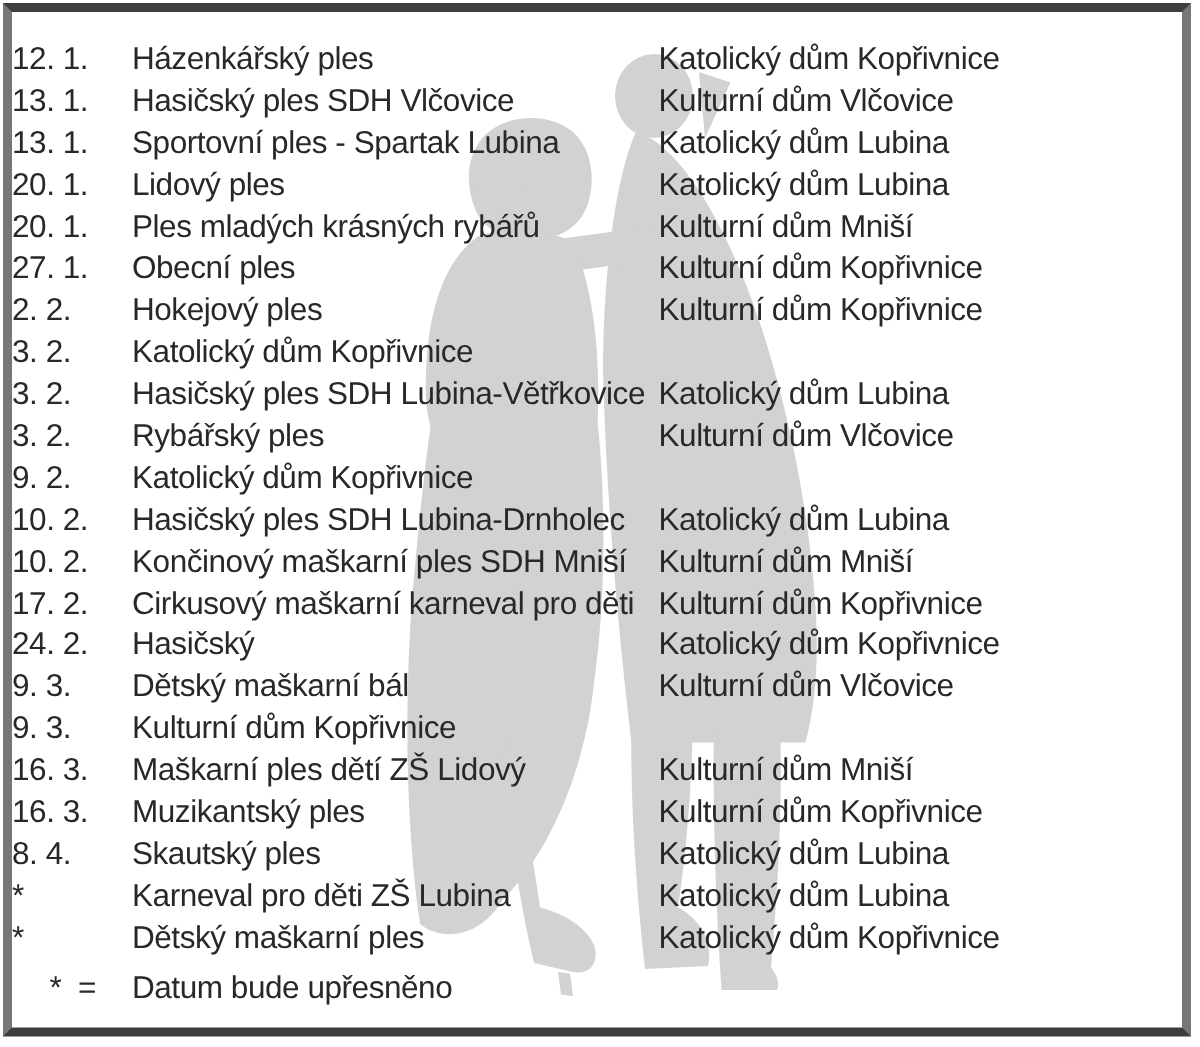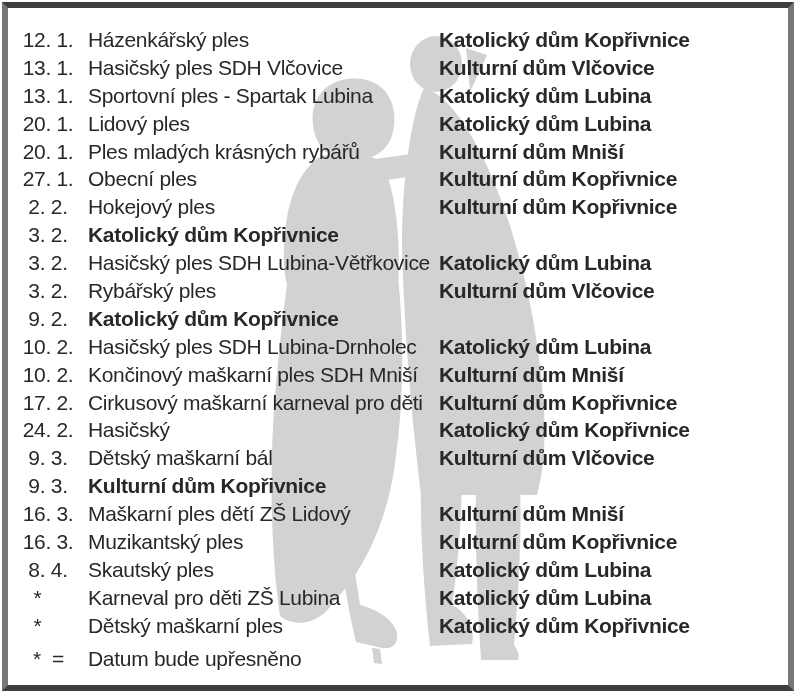--- a/index.html
+++ b/index.html
@@ -51,35 +51,34 @@
   .row {
     display: flex;
     height: 27.9px;
     line-height: 27.9px;
     font-size: 21px;
     letter-spacing: -0.3px;
     white-space: nowrap;
   }
   .cell-date {
     width: 80px;
-    text-align: center;
+    text-align: left;
     box-sizing: border-box;
     flex: none;
   }
   .cell-date.sym {
     padding-right: 21px;
   }
   .cell-event {
     width: 351px;
     flex: none;
     overflow: visible;
   }
   .cell-venue {
     flex: 1;
-    font-weight: bold;
   }
   .row.footer {
     margin-top: 5px;
   }
   .footsym {
     text-align: left;
     padding-left: 25px;
     white-space: pre;
   }
 </style>

